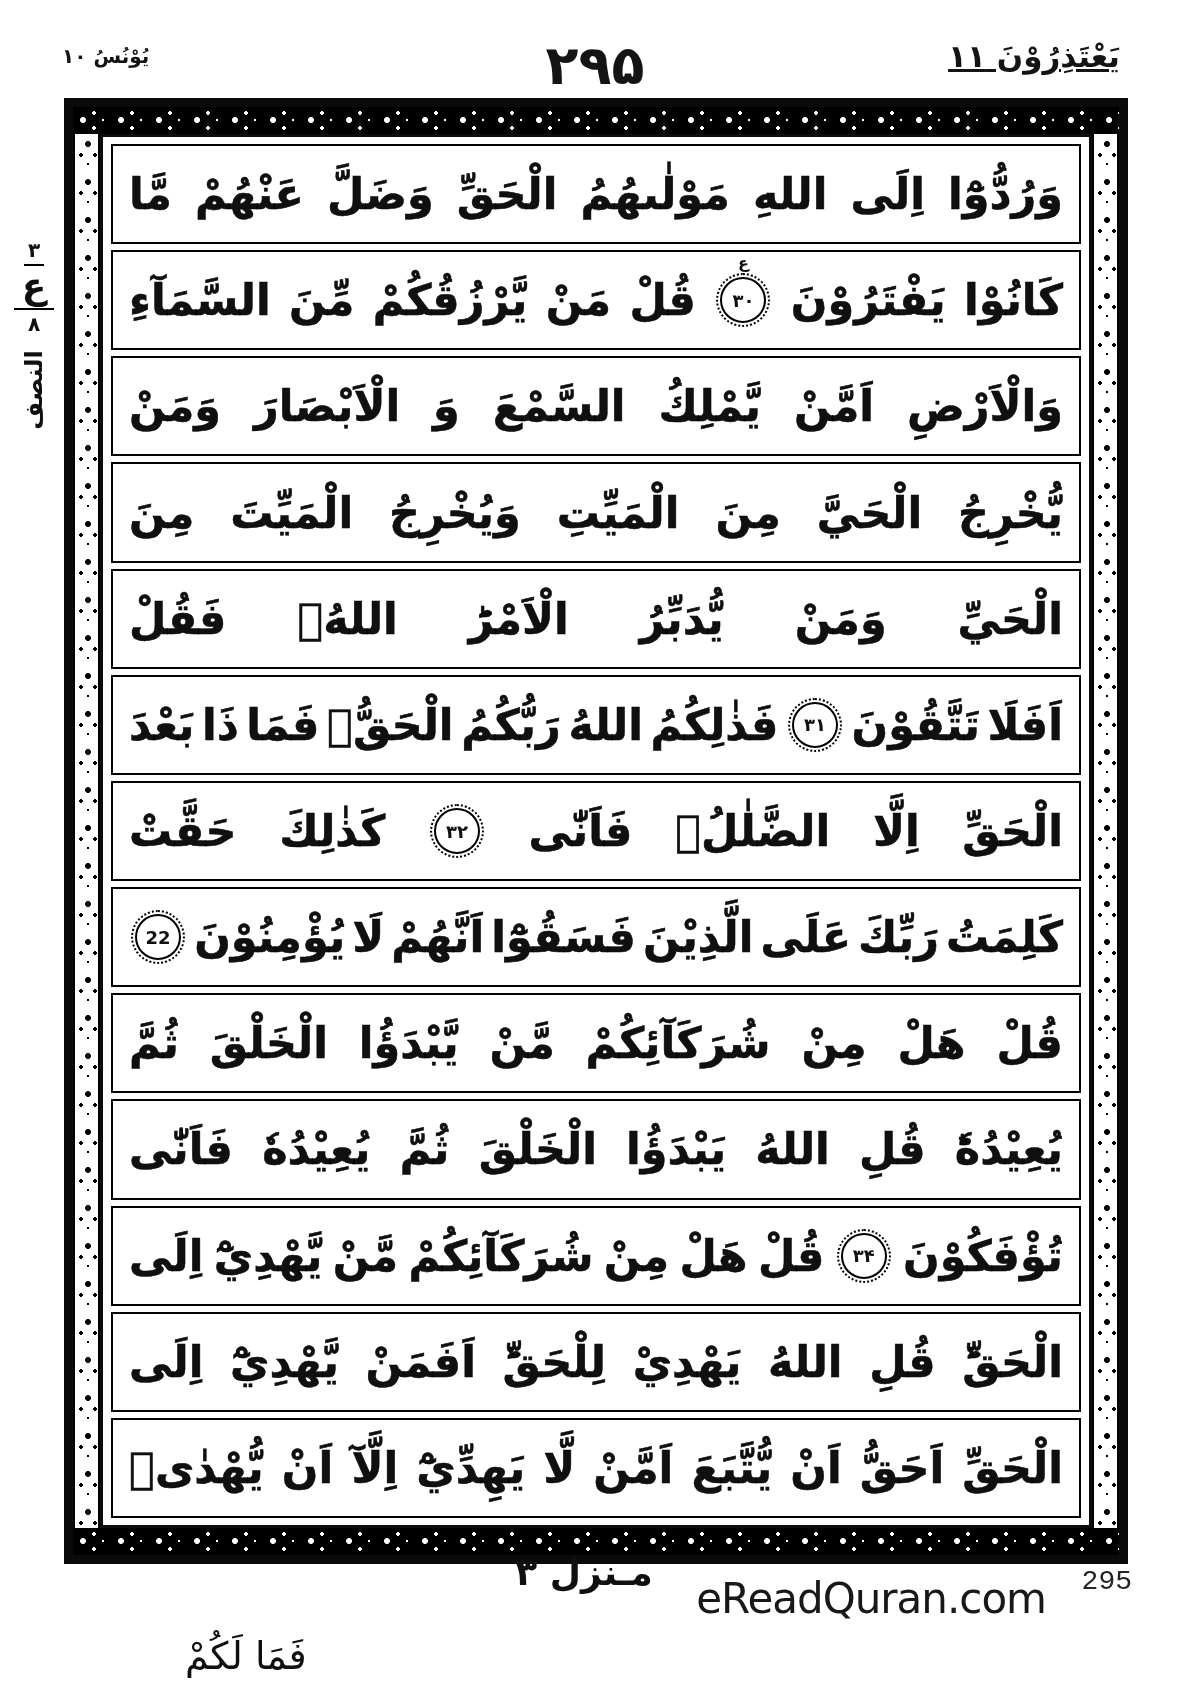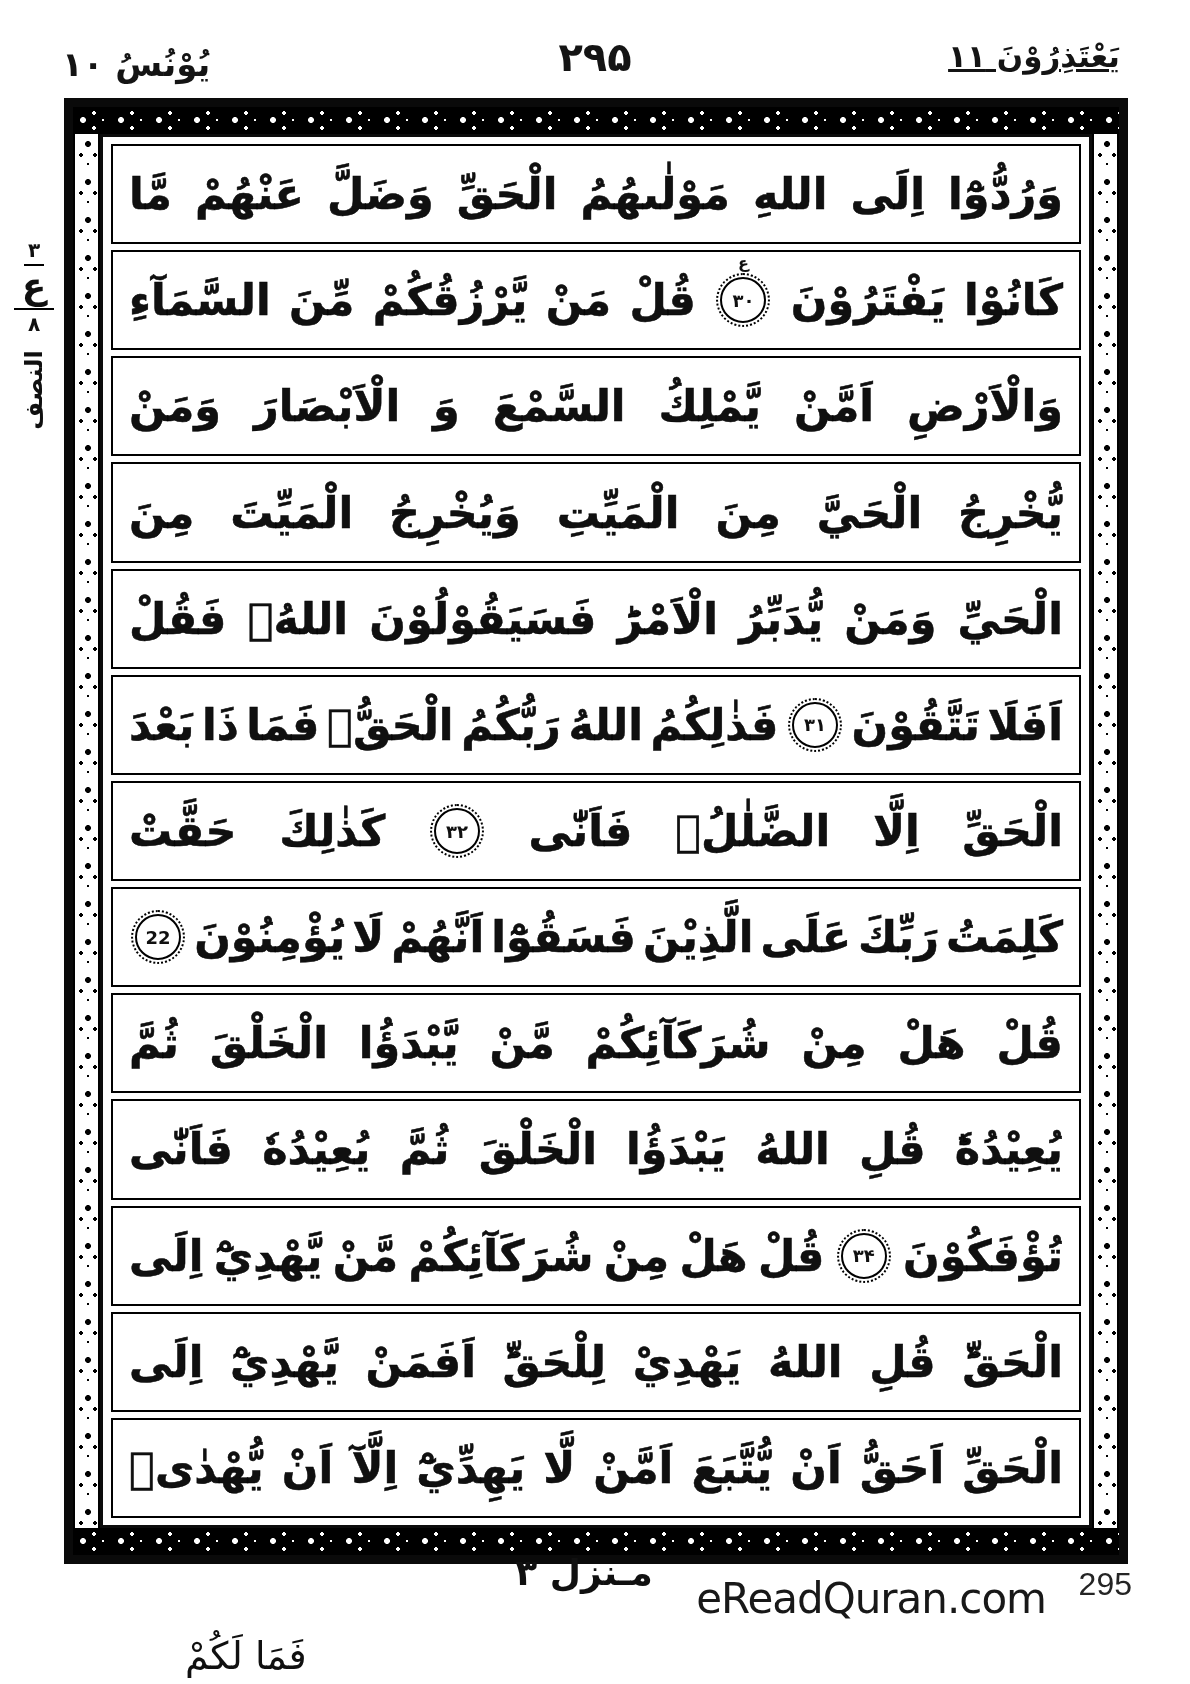--- a/index.html
+++ b/index.html
@@ -9,22 +9,22 @@
     font-family:"DejaVu Sans",sans-serif;
     position:relative;
     overflow:hidden;
     color:#101010;
   }
   .page{position:absolute;inset:0;}
 
   
   .hdr{position:absolute;direction:rtl;font-weight:bold;color:#141414;white-space:nowrap;}
   .hdr-right{top:38px;right:70px;font-size:31px;text-decoration:underline;}
-  .hdr-center{top:34px;left:50%;transform:translateX(-50%);font-size:40px;letter-spacing:2px;}
-  .hdr-left{top:44px;left:62px;font-size:34px;}
+  .hdr-center{top:34px;left:50%;transform:translateX(-50%);font-size:54px;letter-spacing:2px;}
+  .hdr-left{top:44px;left:62px;font-size:20px;}
 
   
   .frame{
     position:absolute;left:64px;top:98px;width:1064px;height:1466px;
     border:9px solid #0a0a0a;box-sizing:border-box;background:#fff;
   }
   .band{position:absolute;}
   .band-h{
     left:0;right:0;height:27px;background:#000;
     background-image:
@@ -94,21 +94,21 @@
   .margin-marker .half-label{
     margin-top:40px;font-size:24px;
     transform:rotate(-90deg);white-space:nowrap;
   }
 
   
   .ftr{position:absolute;white-space:nowrap;}
   .ftr-catchword{left:185px;top:1634px;font-size:38px;font-weight:normal;direction:rtl;}
   .ftr-manzil{left:50%;transform:translateX(-58%);top:1552px;font-size:36px;font-weight:bold;direction:rtl;}
   .ftr-site{right:144px;top:1574px;font-size:42px;font-weight:normal;letter-spacing:-1px;color:#181818;margin-left:7px;}
-  .ftr-page{right:58px;top:1566px;font-family:Liberation Sans, sans-serif;font-size:32px;color:#242424;}
+  .ftr-page{right:58px;top:1566px;font-family:Liberation Mono, monospace;font-size:28px;color:#242424;}
 </style>
 </head>
 <body>
 
 <div class="page">
 
   <div class="hdr hdr-right">يَعْتَذِرُوْنَ ۱۱</div>
   <div class="hdr hdr-center">۲۹۵</div>
   <div class="hdr hdr-left">يُوْنُسُ ۱۰</div>
 
@@ -161,21 +161,20 @@
           <span class="w">الْمَيِّتِ</span>
           <span class="w">وَيُخْرِجُ</span>
           <span class="w">الْمَيِّتَ</span>
           <span class="w">مِنَ</span>
         </div>
         <div class="qline">
           <span class="w">الْحَيِّ</span>
           <span class="w">وَمَنْ</span>
           <span class="w">يُّدَبِّرُ</span>
           <span class="w">الْاَمْرَؕ</span>
-          <span class="w">فَسَيَقُوْلُوْنَ</span>
           <span class="w">اللهُۚ</span>
           <span class="w">فَقُلْ</span>
         </div>
         <div class="qline">
           <span class="w">اَفَلَا</span>
           <span class="w">تَتَّقُوْنَ</span>
           <span class="ayah-marker">۳۱</span>
           <span class="w">فَذٰلِكُمُ</span>
           <span class="w">اللهُ</span>
           <span class="w">رَبُّكُمُ</span>

